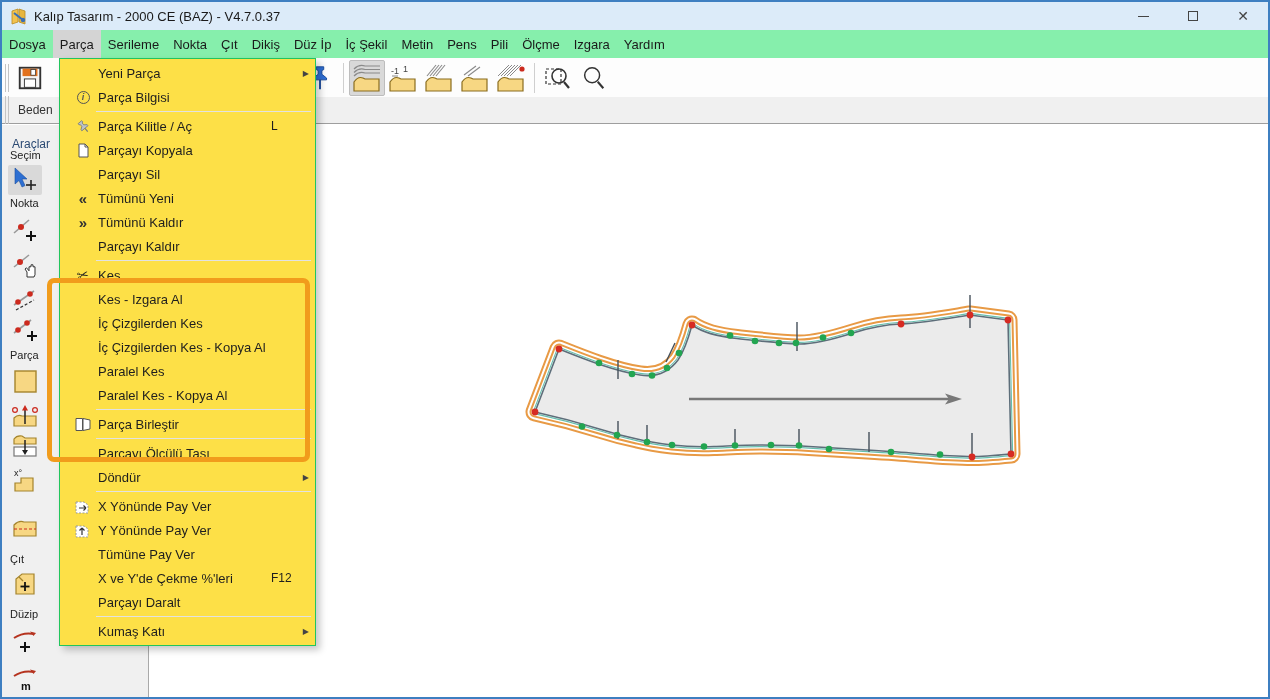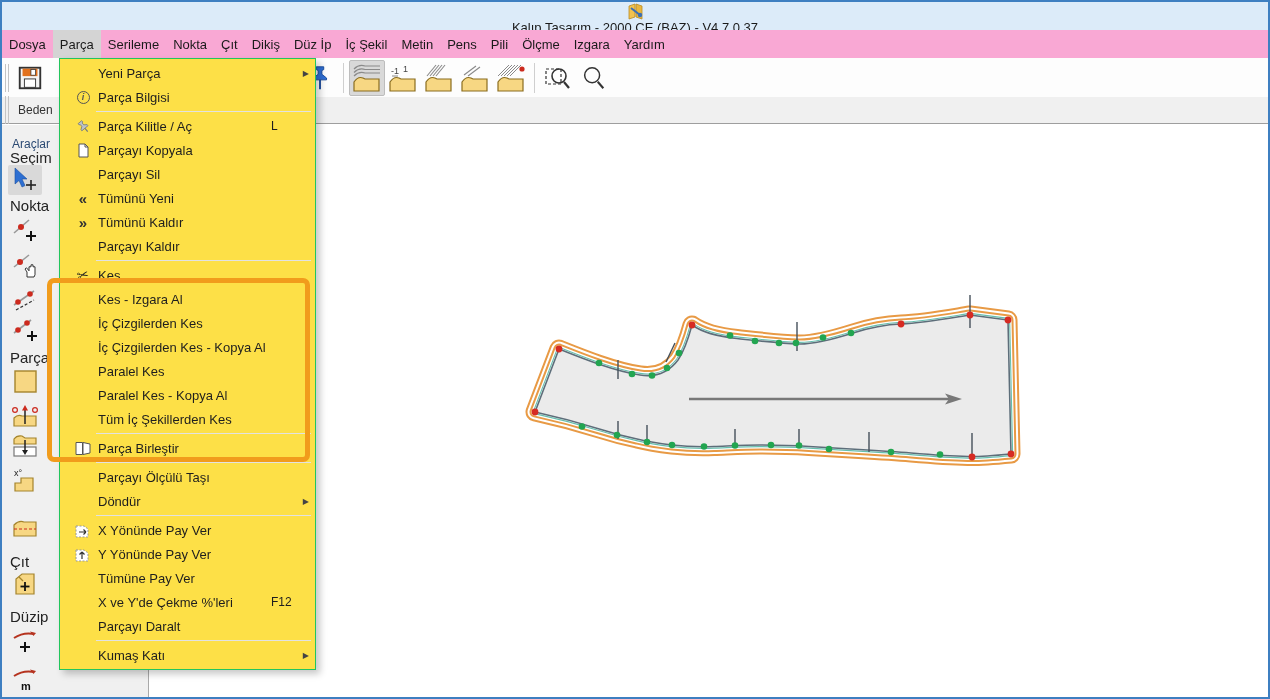--- a/index.html
+++ b/index.html
@@ -1,42 +1,42 @@
 <!DOCTYPE html>
 <html><head>
 <meta charset="utf-8">
 <style>
   html,body{margin:0;padding:0;background:#fff;}
   *{box-sizing:border-box;font-family:"Liberation Sans","DejaVu Sans",sans-serif;}
   .window{position:relative;width:1270px;height:699px;border:2px solid #3e7fc1;background:#fff;overflow:hidden;}
   
-  .titlebar{position:absolute;left:0;top:0;right:0;height:28px;background:#dcebf9;display:flex;align-items:center;flex-direction:column;}
+  .titlebar{position:absolute;left:0;top:0;right:0;height:28px;background:#dcebf9;display:flex;align-items:center;}
   .app-icon{width:18px;height:18px;margin:0 6px 0 8px;flex:0 0 auto;}
   .title-text{font-size:13px;color:#1a1a1a;white-space:nowrap;}
   .win-controls{margin-left:auto;display:flex;height:100%;}
   .win-btn{width:50px;height:100%;display:flex;align-items:center;justify-content:center;color:#333;}
   .glyph-min{width:11px;height:1px;background:#444;}
   .glyph-max{width:10px;height:10px;border:1px solid #444;}
   .glyph-close{font-size:14px;color:#444;line-height:1;}
   
-  .menubar{position:absolute;left:0;top:28px;right:0;height:28px;background:#f9a8d4;display:flex;align-items:stretch;font-size:13px;color:#1a1a1a;}
+  .menubar{position:absolute;left:0;top:28px;right:0;height:28px;background:#86efac;display:flex;align-items:stretch;font-size:13px;color:#1a1a1a;}
   .mb-item{padding:0 7px;display:flex;align-items:center;cursor:default;}
   .mb-item.active{background:#d4d4d4;}
   
   .toolbar1{position:absolute;left:0;top:56px;right:0;height:39px;background:#fdfdfd;display:flex;align-items:center;}
   .grip{width:4px;height:28px;border-left:1px solid #c4c4c4;border-right:1px solid #c4c4c4;margin:0 3px;}
   .tb-btn{width:36px;height:36px;display:flex;align-items:center;justify-content:center;border:1px solid transparent;border-radius:2px;}
   .tb-btn.pressed{background:#d9d9d9;border-color:#bdbdbd;}
   .tb-sep{width:1px;height:30px;background:#cfcfcf;margin:0 5px;}
   .toolbar2{position:absolute;left:0;top:95px;right:0;height:27px;background:#f0f0f0;border-bottom:1px solid #9e9e9e;display:flex;align-items:center;}
   .tb2-label{font-size:12px;color:#333;margin-left:6px;}
   
   .sidebar{position:absolute;left:0;top:123px;bottom:0;width:147px;background:#f0f0f0;border-right:1px solid #a9a9a9;}
   .sb-header{position:absolute;left:10px;top:4px;font-size:12px;color:#2b4a73;margin-top:8px;}
-  .sb-label{position:absolute;left:8px;font-size:15px;color:#222;}
+  .sb-label{position:absolute;left:8px;font-size:11px;color:#222;}
   .sb-tool{position:absolute;left:6px;width:34px;height:30px;display:flex;align-items:center;justify-content:center;border-radius:2px;}
   .sb-tool.selected{background:#d9d9d9;}
   
   .canvas{position:absolute;left:148px;top:123px;right:0;bottom:0;background:#ffffff;}
   
   .menu{position:absolute;left:57px;top:56px;width:257px;background:#fde047;border:1px solid #22c55e;box-shadow:4px 4px 7px rgba(0,0,0,.22);padding:2px 0;z-index:10;}
   .mi{height:24px;display:flex;align-items:center;padding:0 6px 0 8px;font-size:13px;color:#1e1e1e;cursor:default;}
   .mi-icon{width:30px;display:flex;align-items:center;justify-content:center;flex:0 0 auto;}
   .mi-label{flex:1;white-space:nowrap;}
   .mi-short{width:26px;font-size:12px;color:#1e1e1e;flex:0 0 auto;}
@@ -463,26 +463,20 @@
         <span class="mi-label">Paralel Kes</span>
         <span class="mi-short"></span>
         <span class="mi-arrow"></span>
     </div>
     <div class="mi">
       <span class="mi-icon"></span>
         <span class="mi-label">Paralel Kes - Kopya Al</span>
         <span class="mi-short"></span>
         <span class="mi-arrow"></span>
     </div>
-    <div class="mi">
-      <span class="mi-icon"></span>
-        <span class="mi-label">Tüm İç Şekillerden Kes</span>
-        <span class="mi-short"></span>
-        <span class="mi-arrow"></span>
-    </div>
     <div class="msep"></div>
     <div class="mi">
       <span class="mi-icon">
           <svg width="16" height="15" viewBox="0 0 16 15">
             <path d="M1,1.5 h6.5 v12 h-6.5 z" fill="#fff" stroke="#555" stroke-width="1"></path>
             <path d="M8,1.5 l7,1.5 v9 l-7,1.5 z" fill="#fff" stroke="#555" stroke-width="1"></path>
           </svg>
         </span>
         <span class="mi-label">Parça Birleştir</span>
         <span class="mi-short"></span>

